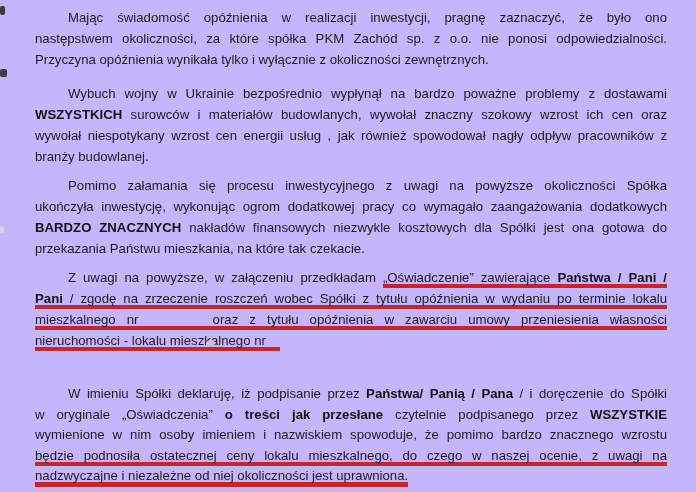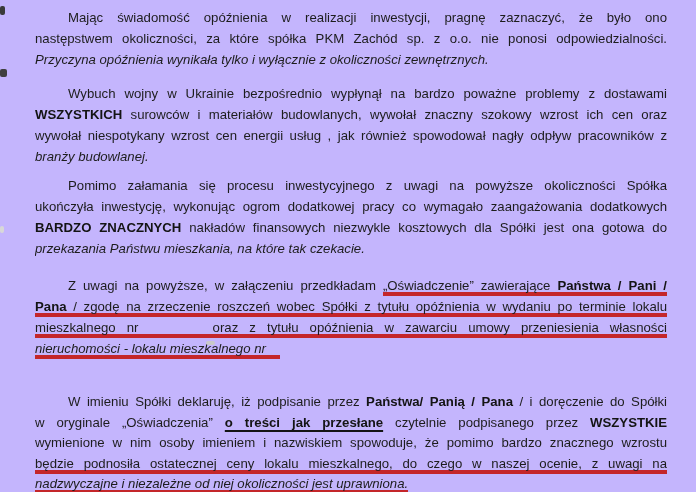--- a/index.html
+++ b/index.html
@@ -12,35 +12,35 @@
   .page{
     position:relative;
     width:696px;height:492px;
     background:#c4b5fd;
     box-sizing:border-box;
     padding:7px 29px 0 35px;
   }
   .para{margin:0;}
   .para-p2{margin-top:13px;}
   .para-p3{margin-top:8px;}
-  .para-p4{margin-top:16px;}
+  .para-p4{margin-top:8px;}
   .para-p5{margin-top:33px;}
   .line{
     height:21px;line-height:21px;
     font-size:13.2px;
     text-align:justify;text-align-last:justify;
     overflow:hidden;
     white-space:normal;
   }
   .para-p5 .line{height:20.5px;line-height:20.5px;}
-  .line.last{text-align:right;text-align-last:left;font-style:italic;}
+  .line.last{text-align:right;text-align-last:left;}
   .line.indent{text-indent:33px;}
   .seg{}
   .b{font-weight:700;color:#141414;}
-  .u{text-decoration:underline;text-decoration-thickness:1.6px;text-underline-offset:3px;}
+  .u{text-decoration-thickness:1.6px;text-underline-offset:3px;}
   .r{
     padding-bottom:4px;
     background:linear-gradient(var(--red,#c4262a),var(--red,#c4262a)) 0 100%/100% 5px no-repeat;
   }
   .blank{
     display:inline-block;
     height:15px;
     vertical-align:-7px;
   }
   .artifact{position:absolute;}
@@ -62,21 +62,21 @@
         <div class="line last"><span class="seg">branży budowlanej.</span></div>
       </div>
       <div class="para para-p3">
         <div class="line indent"><span class="seg">Pomimo załamania się procesu inwestycyjnego z uwagi na powyższe okoliczności Spółka</span></div>
         <div class="line"><span class="seg">ukończyła inwestycję, wykonując ogrom dodatkowej pracy co wymagało zaangażowania dodatkowych</span></div>
         <div class="line"><span class="seg b">BARDZO ZNACZNYCH</span><span class="seg"> nakładów finansowych niezwykle kosztowych dla Spółki jest ona gotowa do</span></div>
         <div class="line last"><span class="seg">przekazania Państwu mieszkania, na które tak czekacie.</span></div>
       </div>
       <div class="para para-p4">
         <div class="line indent"><span class="seg">Z uwagi na powyższe, w załączeniu przedkładam </span><span class="seg r">„Oświadczenie” zawierające </span><span class="seg b r">Państwa / Pani /</span></div>
-        <div class="line"><span class="seg b r">Pana</span><span class="seg r"> / zgodę na zrzeczenie roszczeń wobec Spółki z tytułu opóźnienia w wydaniu po terminie lokalu</span></div>
+        <div class="line"><span class="seg b r">Pani</span><span class="seg r"> / zgodę na zrzeczenie roszczeń wobec Spółki z tytułu opóźnienia w wydaniu po terminie lokalu</span></div>
         <div class="line"><span class="seg r">mieszkalnego nr </span><span class="seg r blank" style="width: 52px;"></span><span class="seg r"> oraz z tytułu opóźnienia w zawarciu umowy przeniesienia własności</span></div>
         <div class="line last"><span class="seg r">nieruchomości - lokalu mieszkalnego nr</span><span class="seg r blank" style="width: 14px;"></span></div>
       </div>
       <div class="para para-p5">
         <div class="line indent"><span class="seg">W imieniu Spółki deklaruję, iż podpisanie przez </span><span class="seg b">Państwa/ Panią / Pana</span><span class="seg"> / i doręczenie do Spółki</span></div>
         <div class="line"><span class="seg">w oryginale „Oświadczenia” </span><span class="seg b u">o treści jak przesłane</span><span class="seg"> czytelnie podpisanego przez </span><span class="seg b">WSZYSTKIE</span></div>
         <div class="line"><span class="seg">wymienione w nim osoby imieniem i nazwiskiem spowoduje, że pomimo bardzo znacznego wzrostu</span></div>
         <div class="line"><span class="seg r">będzie podnosiła ostatecznej ceny lokalu mieszkalnego, do czego w naszej ocenie, z uwagi na</span></div>
         <div class="line last"><span class="seg r">nadzwyczajne i niezależne od niej okoliczności jest uprawniona.</span></div>
       </div>

